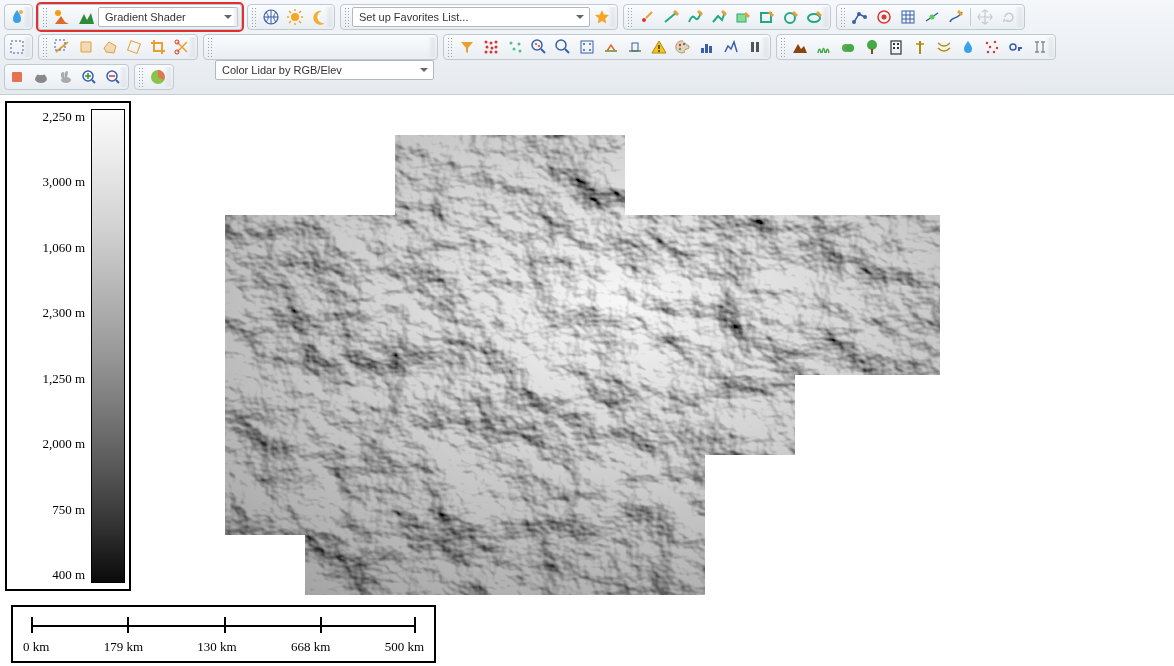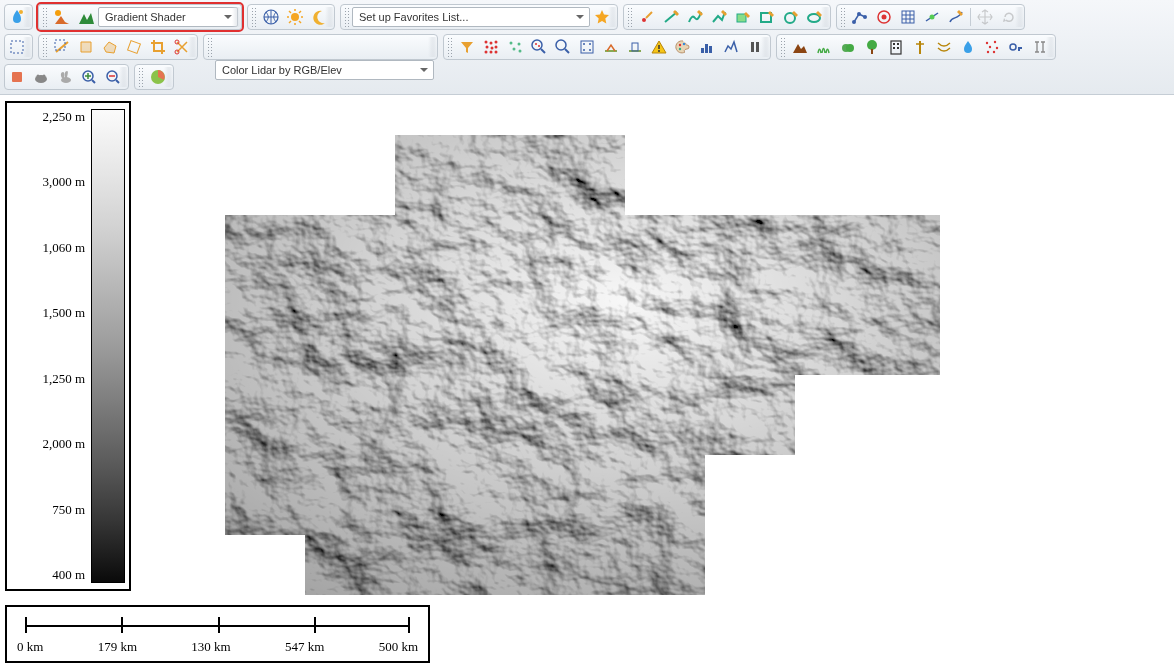--- a/index.html
+++ b/index.html
@@ -17,21 +17,21 @@
 .combo.wider { width: 219px; margin-top: 45px; }
 .combo.widest { width: 238px; }
 svg { display: block; }
 
 .main-area { position: relative; background: #fff; height: 568px; width: 100%; }
 .legend { position: absolute; left: 5px; top: 6px; width: 126px; height: 490px; border: 2px solid #000; background: #fff; padding: 6px 4px; }
 .legend-inner { display: flex; height: 100%; }
 .legend-labels { display: flex; flex-direction: column; justify-content: space-between; font-size: 13px; font-family: Georgia, serif; text-align: right; padding-right: 6px; flex: 1; color: #000; }
 .legend-bar { width: 34px; height: 100%; background: linear-gradient(to bottom, #fbfbfb 0%, #e8e8e8 12%, #d2d2d2 25%, #b8b8b8 37%, #9c9c9c 50%, #7d7d7d 62%, #5a5a5a 75%, #363636 87%, #0a0a0a 100%); border: 1px solid #000; }
 
-.scalebar { position: absolute; left: 5px; bottom: 0px; width: 425px; height: 58px; border: 2px solid #000; background: #fff; padding: 8px 10px 4px; }
+.scalebar { position: absolute; left: 11px; bottom: 0px; width: 425px; height: 58px; border: 2px solid #000; background: #fff; padding: 8px 10px 4px; }
 .scale-line-wrap { position: relative; height: 22px; margin: 0 8px; }
 .scale-line { position: absolute; left: 0; right: 0; top: 10px; border-top: 2px solid #000; }
 .tick { position: absolute; width: 2px; height: 16px; background: #000; top: 2px; }
 .scale-labels { display: flex; justify-content: space-between; font-family: Georgia, serif; font-size: 13px; margin: 2px 0 0; }
 
 .terrain { position: absolute; left: 145px; top: 10px; width: 795px; height: 490px; }
 .terrain svg { position:absolute; inset:0; }
 </style>
 </head>
 <body>
@@ -490,21 +490,21 @@
 </div>
 
 <div class="main-area">
 
   <div class="legend">
     <div class="legend-inner">
       <div class="legend-labels">
         <span>2,250 m</span>
         <span>3,000 m</span>
         <span>1,060 m</span>
-        <span>1,500 m</span>
+        <span>2,300 m</span>
         <span>1,250 m</span>
         <span>2,000 m</span>
         <span>750 m</span>
         <span>400 m</span>
       </div>
       <div class="legend-bar"></div>
     </div>
   </div>
 
   <div class="terrain">
@@ -550,18 +550,18 @@
       <div class="tick" style="left:0%"></div>
       <div class="tick" style="left:25%"></div>
       <div class="tick" style="left:50%"></div>
       <div class="tick" style="left:75%"></div>
       <div class="tick" style="left:calc(100% - 2px)"></div>
     </div>
     <div class="scale-labels">
       <span>0 km</span>
       <span>179 km</span>
       <span>130 km</span>
-      <span>547 km</span>
+      <span>668 km</span>
       <span>500 km</span>
     </div>
   </div>
 
 </div>
 
 </body></html>

